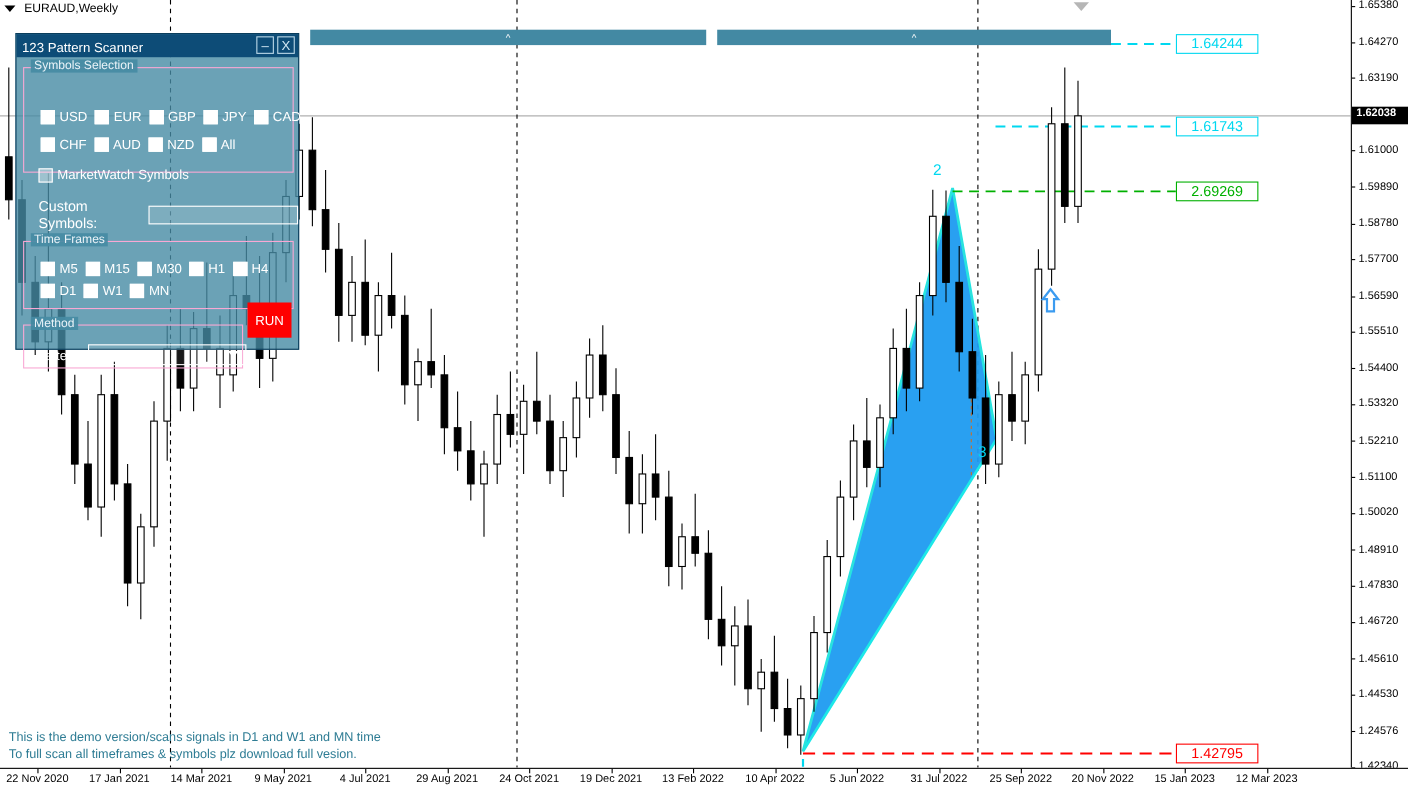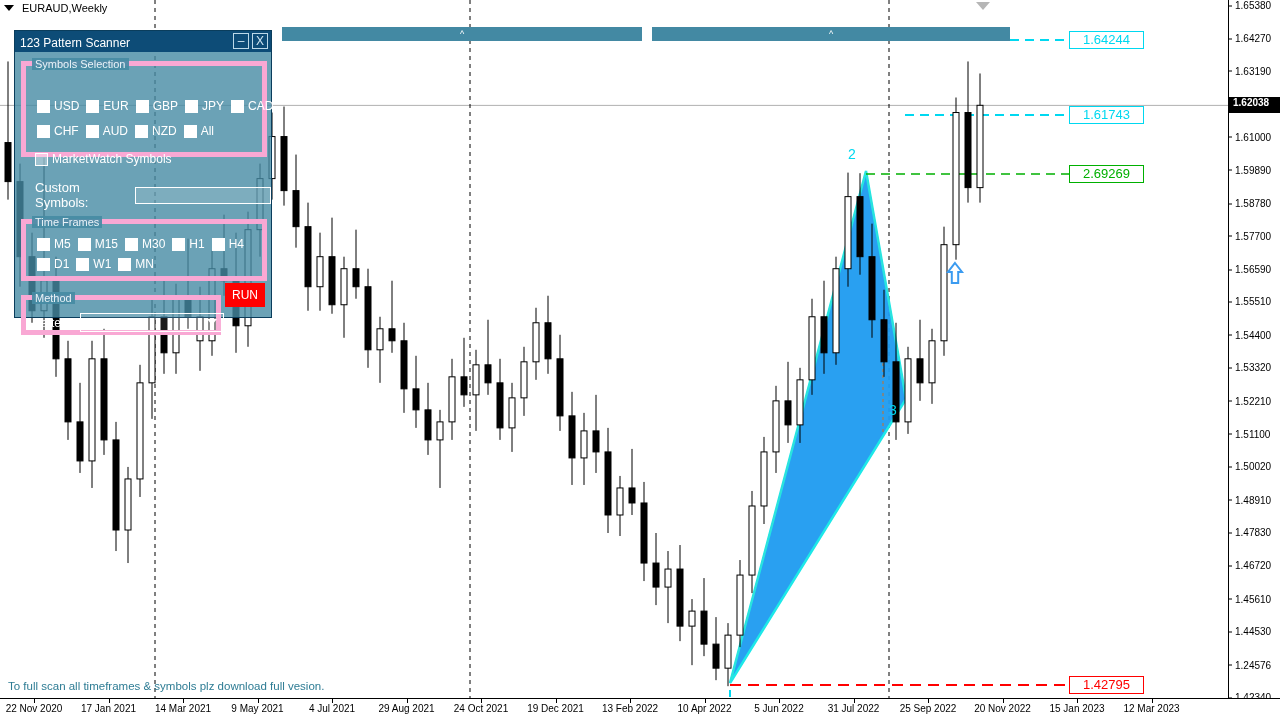--- a/index.html
+++ b/index.html
@@ -147,21 +147,21 @@
     width: 16px; height: 16px;
     border: 1px solid #bcd9e8;
     color: #cfe6f2;
     font-size: 12px;
     line-height: 14px;
     text-align: center;
     background: transparent;
   }
   .grp {
     position: absolute;
-    border: 5px solid #f9a8d4;
+    border: 1px solid #f9a8d4;
   }
   .grp-legend {
     position: absolute;
     top: -8px; left: 6px;
     font-size: 11px; color: #e9f3f8;
     padding: 0 3px;
     background: rgba(70,139,164,0.92);
   }
   .cbrow { position: absolute; display: flex; align-items: center; }
   .cbitem { display: flex; align-items: center; margin-right: 7px; }
@@ -203,21 +203,21 @@
   #pattern-select .chev {
     position: absolute; right: 6px; top: 5px;
     width: 0; height: 0;
     border-left: 5px solid transparent;
     border-right: 5px solid transparent;
     border-top: 6px solid #ffffff;
   }
   #run-button {
     position: absolute;
     right: 6px; bottom: 10px;
-    width: 40px; height: 24px;
+    width: 40px; height: 32px;
     background: #ff0000;
     color: #ffffff;
     font-size: 12px;
     display: flex; align-items: center; justify-content: center;
     border: none;
     font-family: "Liberation Sans", sans-serif;
     cursor: pointer;
   }
 </style>
 </head>
@@ -425,20 +425,21 @@
       <div class="ptag green" style="left: 1069px; top: 174px;">2.69269</div>
       <div class="ptag red" style="left: 1069px; top: 685px;">1.42795</div>
     </div>
 
   <div id="vertex-labels">
       <div class="vertex-label" style="left: 852px; top: 154px;">2</div>
       <div class="vertex-label" style="left: 893px; top: 410px;">3</div>
     </div>
 
   <div id="demo-note">
+    <div>This is the demo version/scans signals in D1 and W1 and MN time</div>
     <div>To full scan all timeframes &amp; symbols plz download full vesion.</div>
   </div>
 
   <div id="price-axis">
       <div class="ptick" style="top: 5px;">1.65380</div>
       <div class="ptick" style="top: 38.3385px;">1.64270</div>
       <div class="ptick" style="top: 70.776px;">1.63190</div>
       <div class="ptick current" style="top: 105.376px;">1.62038</div>
       <div class="ptick" style="top: 136.552px;">1.61000</div>
       <div class="ptick" style="top: 169.891px;">1.59890</div>

